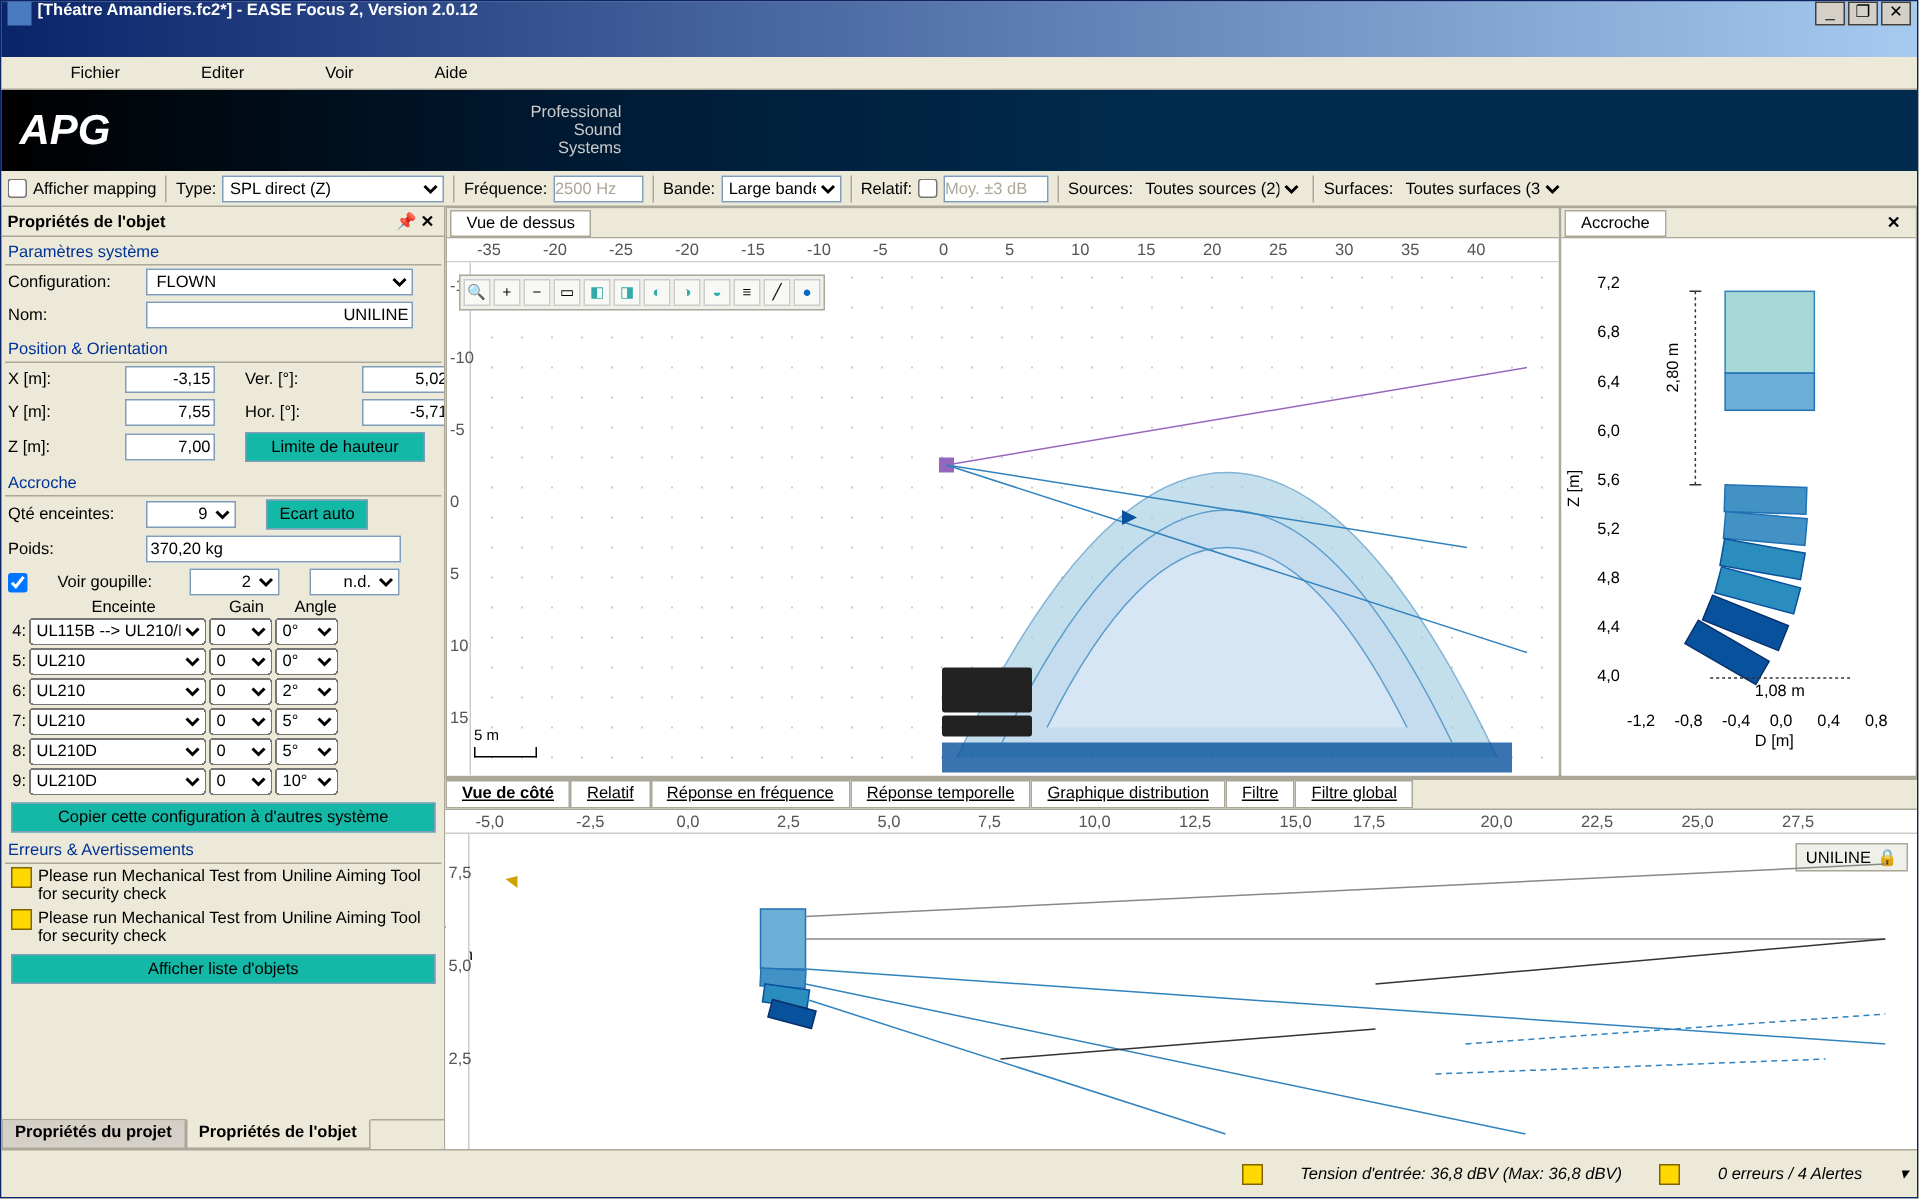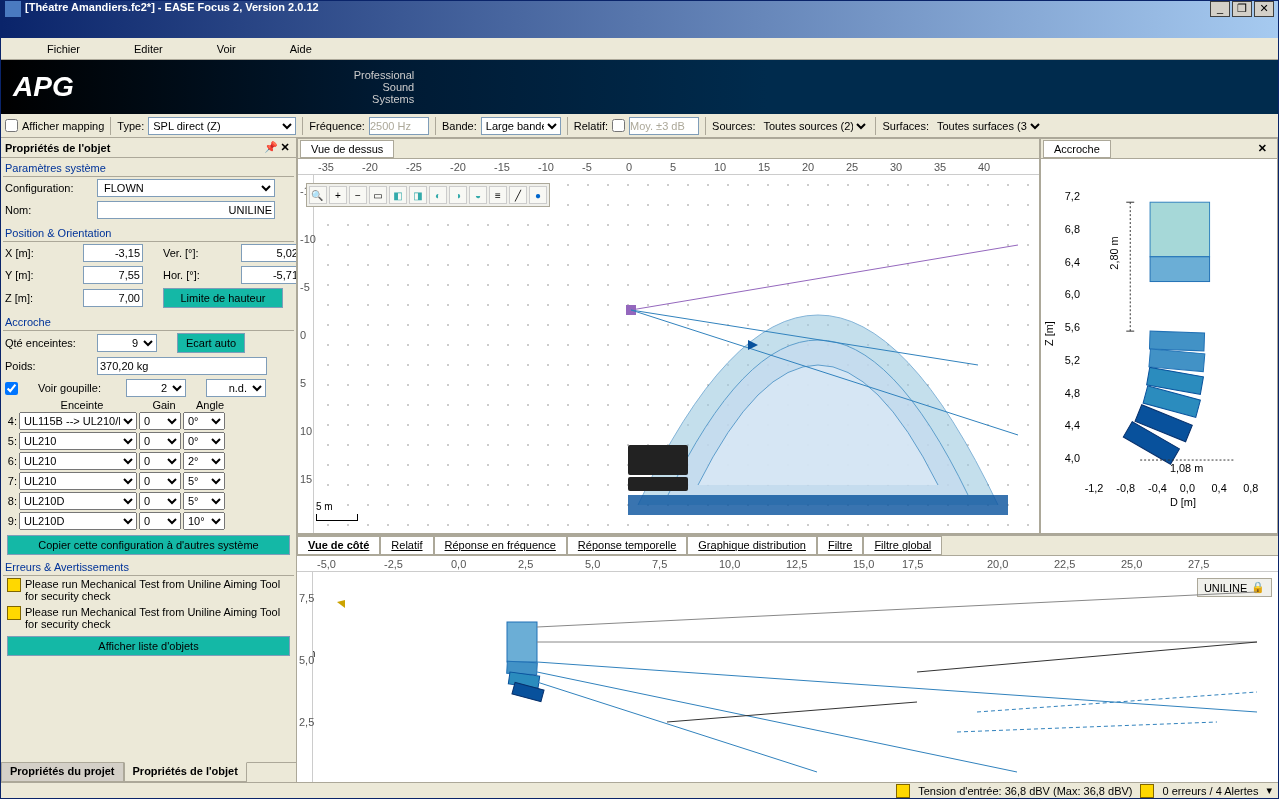--- a/index.html
+++ b/index.html
@@ -62,21 +62,21 @@
 .canvas .scale::after { content: ''; display: block; width: 40px; height: 6px; border: 1px solid #000; border-top: none; margin-top: 2px; }
 .theater { position: absolute; left: 300px; top: 10px; width: 440px; height: 340px; }
 .theater svg { width: 100%; height: 100%; }
 .accroche-panel { width: 238px; background: #fff; border: 1px solid #aca899; display: flex; flex-direction: column; }
 .array-canvas { flex: 1; position: relative; background: #fff; }
 .centerbottom { height: 248px; display: flex; flex-direction: column; background: #fff; border-top: 2px solid #aca899; }
 .bottomtabs { height: 20px; display: flex; background: #ece9d8; border-bottom: 1px solid #aca899; }
 .bottomtabs .tab { padding: 2px 10px; border: 1px solid #aca899; background: #fff; cursor: pointer; text-decoration: underline; }
 .bottomtabs .tab.active { font-weight: bold; }
 .sideview { flex: 1; position: relative; background: #fff; overflow: hidden; }
-.status { height: 16px; background: #ece9d8; border-top: 1px solid #aca899; display: flex; align-items: center; padding: 0 6px; gap: 8px; }
+.status { height: 32px; background: #ece9d8; border-top: 1px solid #aca899; display: flex; align-items: center; padding: 0 6px; gap: 25px; font-style: italic; }
 .status .sp { flex: 1; }
 .status .wicon { width: 14px; height: 14px; background: #ffd800; border: 1px solid #806600; }
 .ruler-v { width: 16px; background: #fff; border-right: 1px solid #ccc; position: absolute; left: 0; top: 0; bottom: 0; font-size: 9px; color: #555; }
 .ruler-v span { position: absolute; left: 2px; }
 </style>
 </head>
 <body>
 
 <div class="window">
   <div class="titlebar">

